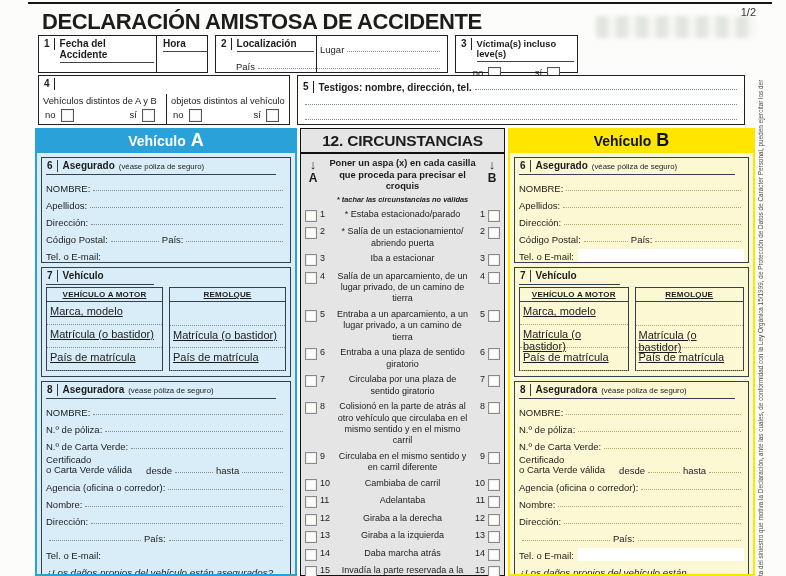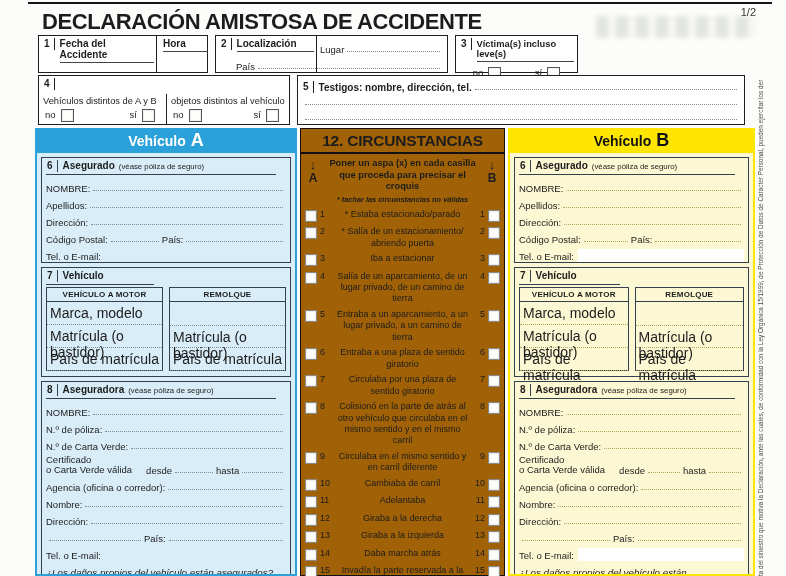--- a/index.html
+++ b/index.html
@@ -39,30 +39,30 @@
   .stitle{display:flex;align-items:baseline;border-bottom:1px solid #33404d;width:96%;
     padding-bottom:2px;margin-bottom:2px;}
   .stitle .snum{font-weight:bold;font-size:10px;padding:0 4px 1px 1px;border-right:1px solid #33404d;margin-right:5px;}
   .stitle .sname{font-weight:bold;font-size:10px;margin-right:4px;}
   .stitle .snote{font-size:7.8px;color:#222;}
   .frow{display:flex;align-items:flex-end;font-size:9.5px;height:17px;}
   .frow .lbl{white-space:nowrap;}
   .colB .dots{border-bottom-color:#b1a75c;}
   .inputbox{flex:1;height:13px;background:#fff;margin-left:4px;}
   .subwrap{display:flex;gap:6px;margin-top:2px;}
-  .subbox{flex:1;border:1px solid #33404d;height:84px;box-sizing:border-box;}
+  .subbox{flex:1;border:1px solid #33404d;height:84px;box-sizing:border-box;text-decoration:underline;}
   .subhead{font-size:8px;font-weight:bold;text-align:center;border-bottom:1px solid #33404d;padding:2px 0;letter-spacing:.2px;}
-  .vrow{font-size:14px;padding:3px 3px 0 3px;height:23px;border-bottom:1px dotted #7d8c96;box-sizing:border-box;}
+  .vrow{font-size:11px;padding:3px 3px 0 3px;height:23px;border-bottom:1px dotted #7d8c96;box-sizing:border-box;}
   .vrow.empty{border-bottom:none;}
   .colB .vrow{border-bottom-color:#b1a75c;}
   .certrow{display:flex;align-items:flex-end;font-size:9.5px;height:24px;}
   .certlbl{line-height:1.12;font-size:9.5px;}
   .question{font-style:italic;font-size:9.8px;margin-top:6px;}
   
-  .colC{left:300px;width:205px;background:#a16207;border:1.5px solid #111;}
+  .colC{left:300px;width:205px;background:#e5e5e5;border:1.5px solid #111;}
   .ctitle{height:23px;border-bottom:2px solid #111;display:flex;align-items:center;justify-content:center;
     font-weight:bold;font-size:15.5px;letter-spacing:-0.2px;}
   .cinstr{display:flex;align-items:flex-start;padding:4px 3px 0 3px;}
   .abcol{width:18px;text-align:center;font-weight:bold;font-size:12px;line-height:1.05;}
   .abcol .arr{font-size:13px;}
   .instrtxt{flex:1;text-align:center;font-weight:bold;font-size:9.3px;line-height:1.25;}
   .cnote{text-align:center;font-style:italic;font-weight:bold;font-size:7.4px;margin:2px 0 5px 0;}
   .crows{padding:0 4px;}
   .crow{display:flex;align-items:flex-start;margin-bottom:4.5px;font-size:9px;}
   .crow .cb{width:10px;height:10px;border:1px solid #8a8a8a;background:#fcfcf9;

